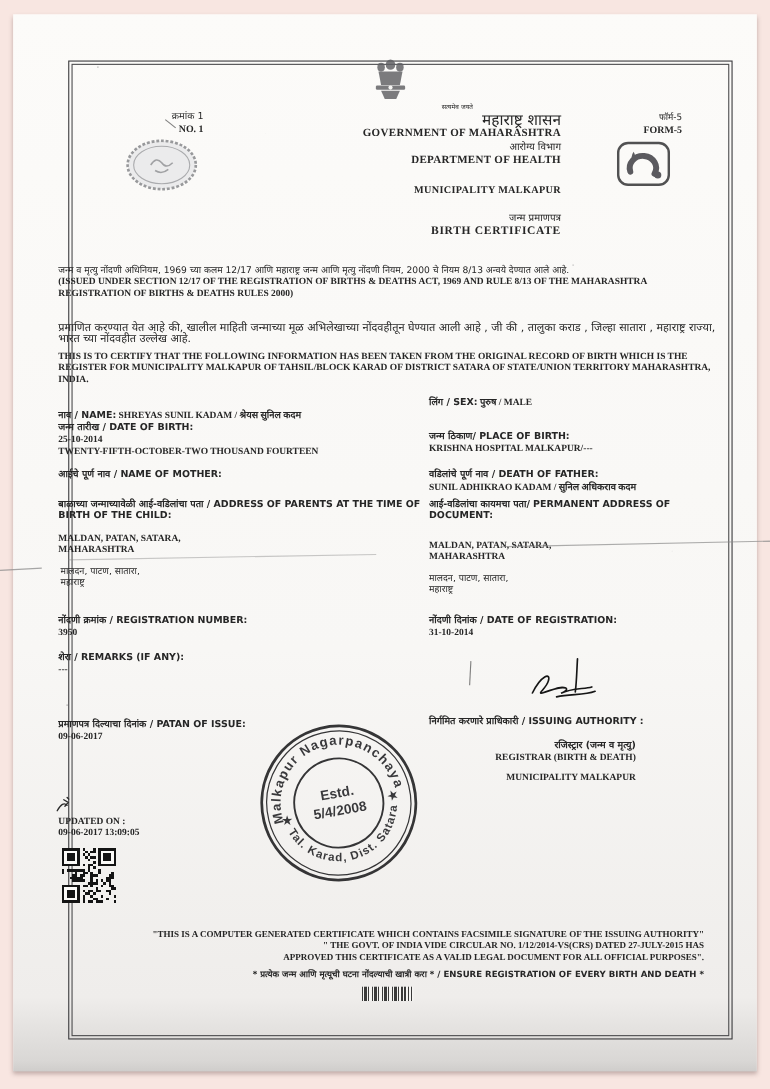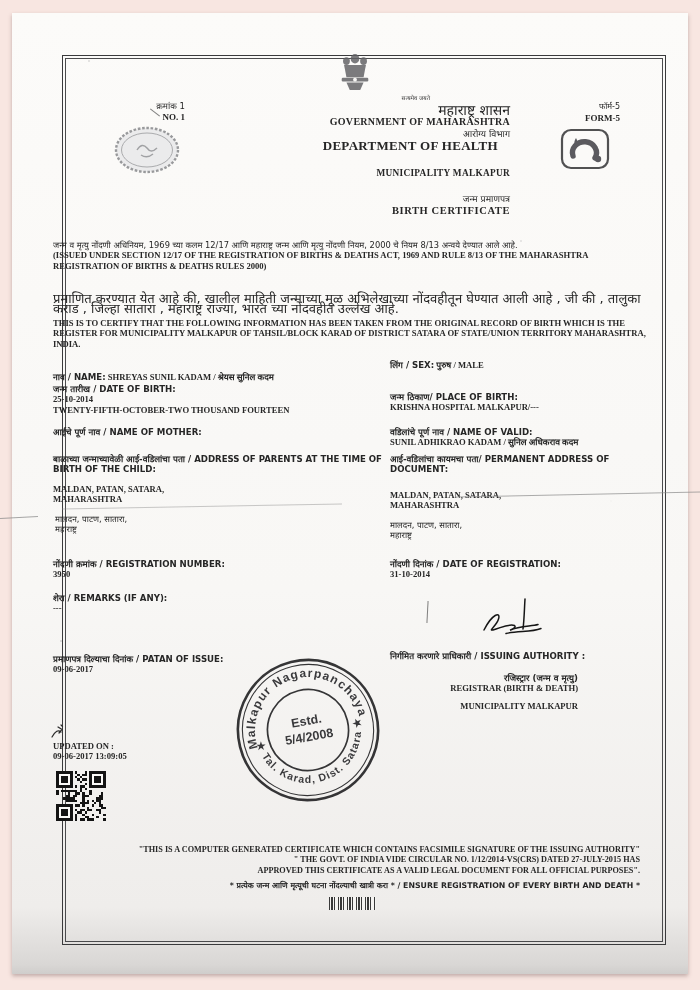--- a/index.html
+++ b/index.html
@@ -50,21 +50,21 @@
     <rect x="6" y="27" width="28" height="4" rx="1.2"></rect>
     <circle cx="20" cy="29" r="2" fill="#f6f5f3"></circle>
     <path d="M11,32 L29,32 L25.5,40 L14.5,40 Z"></path>
   </g>
 </svg>
 <div class="t mr c" style="left:280px;top:93px;width:150px;font-size:5.8px">सत्यमेव जयते</div>
 
 <div class="t mr c" style="left:200px;top:105px;width:310px;font-size:14px">महाराष्ट्र शासन</div>
 <div class="t b c hdr" style="left:200px;top:117px;width:310px;font-size:10px">GOVERNMENT OF MAHARASHTRA</div>
 <div class="t mr c" style="left:200px;top:129px;width:310px;font-size:9px">आरोग्य विभाग</div>
-<div class="t b c hdr" style="left:188px;top:141px;width:310px;font-size:13px">DEPARTMENT OF HEALTH</div>
+<div class="t b c hdr" style="left:200px;top:141px;width:310px;font-size:10px">DEPARTMENT OF HEALTH</div>
 <div class="t b c hdr" style="left:200px;top:168px;width:310px;font-size:9.3px">MUNICIPALITY MALKAPUR</div>
 <div class="t mr c" style="left:200px;top:194px;width:310px;font-size:9px">जन्म प्रमाणपत्र</div>
 <div class="t b c" style="left:200px;top:206px;width:310px;font-size:10.5px;letter-spacing:.6px">BIRTH CERTIFICATE</div>
 
 <div class="t mr c" style="left:105px;top:101px;width:80px">क्रमांक 1</div>
 <div class="t b c" style="left:105px;top:112px;width:80px;font-size:9px">NO. 1</div>
 <div class="scratch" style="left:149px;top:112px;width:12px;transform:rotate(38deg);background:#555"></div>
 <svg style="left:113px;top:124px;filter:blur(.3px);opacity:.9" width="68" height="52" viewBox="0 0 68 52">
   <ellipse cx="34" cy="26" rx="31" ry="22" fill="#eaeaeb" stroke="#8e8f92" stroke-width="2.4" stroke-dasharray="2.6 1.7"></ellipse>
   <ellipse cx="34" cy="26" rx="25.5" ry="17" fill="none" stroke="#a2a3a6" stroke-width="1"></ellipse>
@@ -79,21 +79,21 @@
   <circle cx="38" cy="31" r="3.2" fill="#45454a"></circle>
   <path d="M16,10 q-3.4,5.2 -0.2,7.4 q3.4,-2 0.2,-7.4" fill="#45454a"></path>
 </svg>
 
 <div class="t" style="left:53px;top:240px;width:598px">
   <div class="mr" style="font-size:8.3px">जन्म व मृत्यु नोंदणी अधिनियम, 1969 च्या कलम 12/17 आणि महाराष्ट्र जन्म आणि मृत्यु नोंदणी नियम, 2000 चे नियम 8/13 अन्वये देण्यात आले आहे.</div>
   <div class="b">(ISSUED UNDER SECTION 12/17 OF THE REGISTRATION OF BIRTHS &amp; DEATHS ACT, 1969 AND RULE 8/13 OF THE MAHARASHTRA REGISTRATION OF BIRTHS &amp; DEATHS RULES 2000)</div>
 </div>
 
 <div class="t" style="left:53px;top:294px;width:600px">
-  <div class="mr" style="font-size:13px;margin-bottom:3px">प्रमाणित करण्यात येत आहे की, खालील माहिती जन्माच्या मूळ अभिलेखाच्या नोंदवहीतून घेण्यात आली आहे , जी की , तालुका कराड , जिल्हा सातारा , महाराष्ट्र राज्या, भारत च्या नोंदवहीत उल्लेख आहे.</div>
+  <div class="mr" style="font-size:10px;margin-bottom:3px">प्रमाणित करण्यात येत आहे की, खालील माहिती जन्माच्या मूळ अभिलेखाच्या नोंदवहीतून घेण्यात आली आहे , जी की , तालुका कराड , जिल्हा सातारा , महाराष्ट्र राज्या, भारत च्या नोंदवहीत उल्लेख आहे.</div>
   <div class="b">THIS IS TO CERTIFY THAT THE FOLLOWING INFORMATION HAS BEEN TAKEN FROM THE ORIGINAL RECORD OF BIRTH WHICH IS THE REGISTER FOR MUNICIPALITY MALKAPUR OF TAHSIL/BLOCK KARAD OF DISTRICT SATARA OF STATE/UNION TERRITORY MAHARASHTRA, INDIA.</div>
 </div>
 
 <div class="t b" style="left:53px;top:372px;width:330px">
   <span class="mr">नाव / NAME:</span>
   <span>SHREYAS SUNIL KADAM / श्रेयस सुनिल कदम</span>
 </div>
 <div class="t b" style="left:390px;top:360px;width:258px">
   <span class="mr">लिंग / SEX:</span>
   <span>पुरुष / MALE</span>
@@ -106,21 +106,21 @@
 </div>
 <div class="t" style="left:390px;top:392px;width:258px">
   <div class="b mr">जन्म ठिकाण/ PLACE OF BIRTH:</div>
   <div class="b">KRISHNA HOSPITAL MALKAPUR/---</div>
 </div>
 
 <div class="t" style="left:53px;top:427px;width:330px">
   <div class="b mr">आईचे पूर्ण नाव /  NAME OF MOTHER:</div>
 </div>
 <div class="t" style="left:390px;top:427px;width:258px">
-  <div class="b mr">वडिलांचे पूर्ण नाव / NAME OF VALID:</div>
+  <div class="b mr">वडिलांचे पूर्ण नाव / DEATH OF FATHER:</div>
   <div class="b">SUNIL ADHIKRAO KADAM / सुनिल अधिकराव कदम</div>
 </div>
 
 <div class="t b mr" style="left:53px;top:454px;width:332px">बाळाच्या जन्माच्यावेळी आई-वडिलांचा पता  / ADDRESS OF PARENTS AT THE TIME OF BIRTH OF THE CHILD:</div>
 <div class="t b mr" style="left:390px;top:454px;width:252px">आई-वडिलांचा कायमचा पता/ PERMANENT ADDRESS OF DOCUMENT:</div>
 
 <div class="t b" style="left:53px;top:484px;width:330px">
   <div>MALDAN, PATAN, SATARA,</div>
   <div>MAHARASHTRA</div>
 </div>

